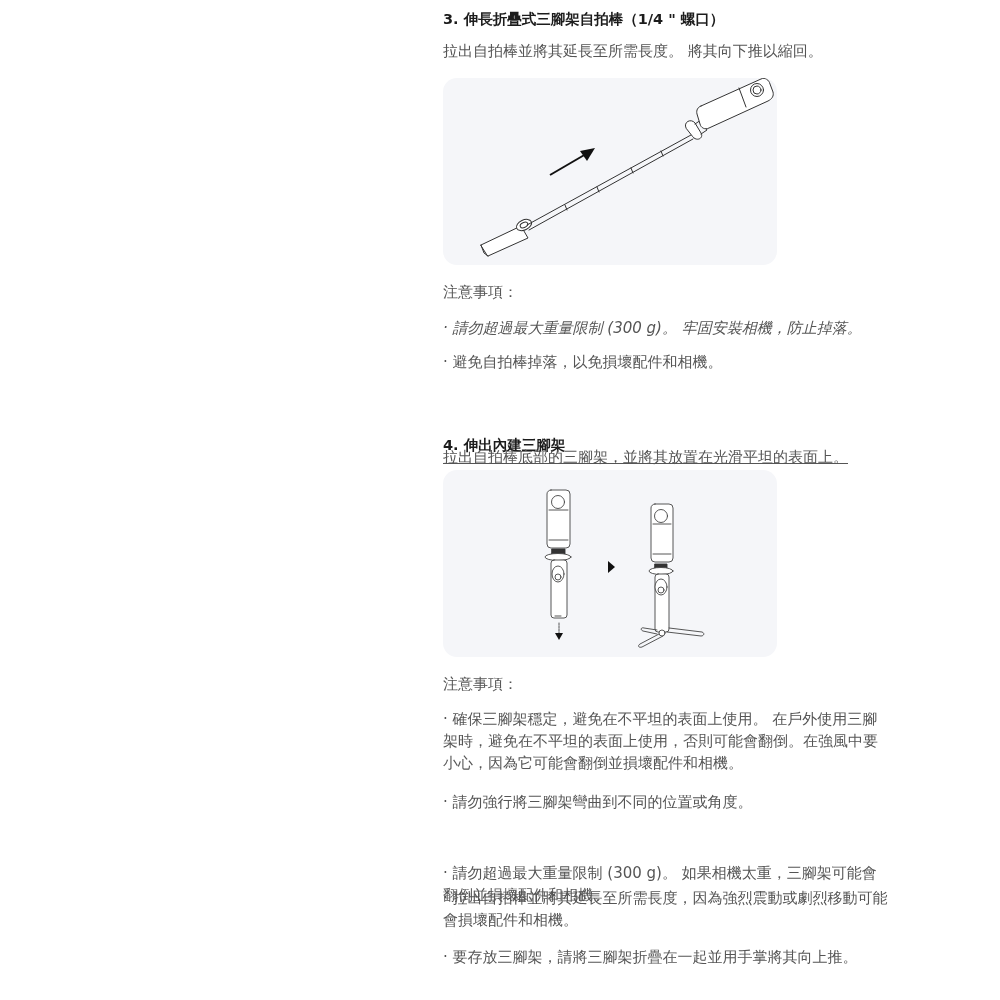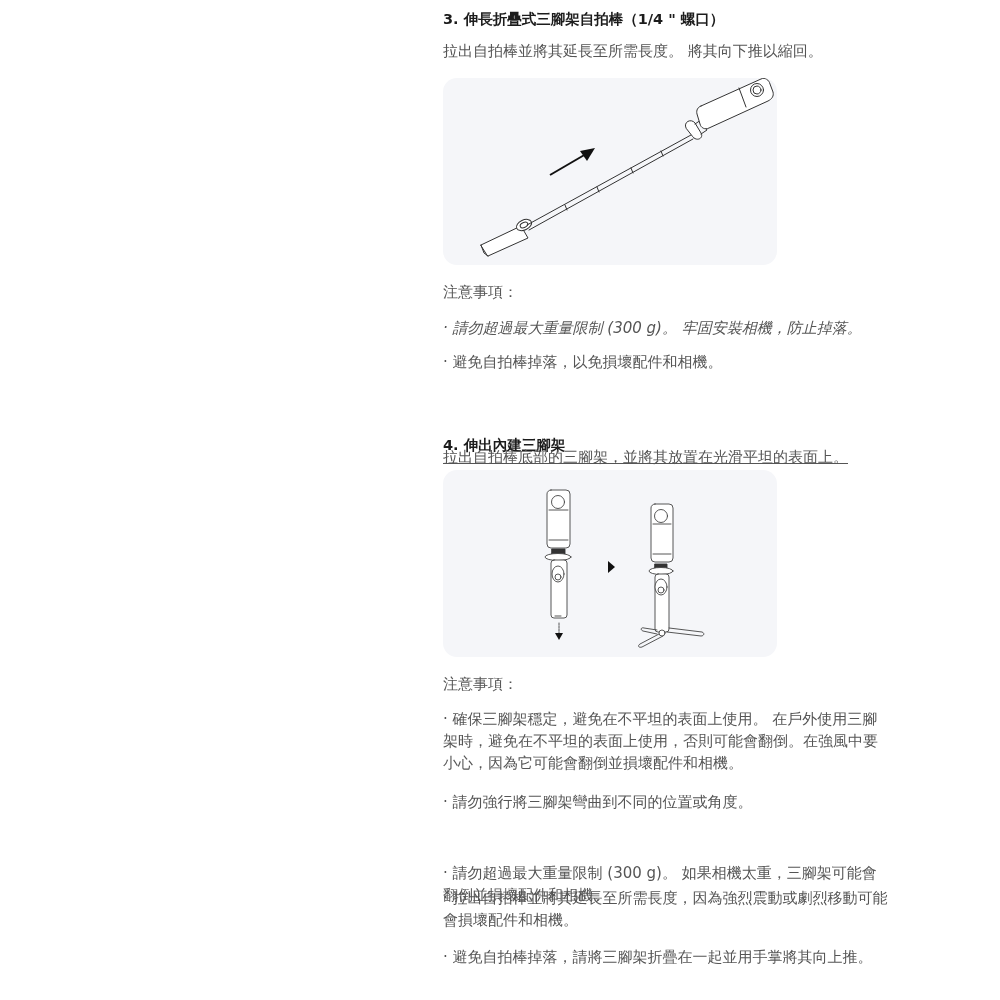--- a/index.html
+++ b/index.html
@@ -129,14 +129,14 @@
         <circle cx="219" cy="163" r="3" fill="#fff"></circle>
       </g>
     </svg>
   </div>
 
   <p class="para abs" style="top:673px;">注意事項：</p>
   <p class="para abs" style="top:708px; width:446px;">· 確保三腳架穩定，避免在不平坦的表面上使用。 在戶外使用三腳架時，避免在不平坦的表面上使用，否則可能會翻倒。在強風中要小心，因為它可能會翻倒並損壞配件和相機。</p>
   <p class="para abs" style="top:791px;">· 請勿強行將三腳架彎曲到不同的位置或角度。</p>
   <p class="para abs" style="top:826px; width:446px;margin-top:36px;">· 請勿超過最大重量限制 (300 g)。 如果相機太重，三腳架可能會翻倒並損壞配件和相機。</p>
   <p class="para abs" style="top:887px; width:446px;">· 拉出自拍棒並將其延長至所需長度，因為強烈震動或劇烈移動可能會損壞配件和相機。</p>
-  <p class="para abs" style="top:946px; width:430px;">· 避免自拍棒掉落，請將三腳架折疊在一起並用手掌將其向上推。</p>
+  <p class="para abs" style="top:946px; width:430px;">· 要存放三腳架，請將三腳架折疊在一起並用手掌將其向上推。</p>
 </div>
 
 </body></html>

